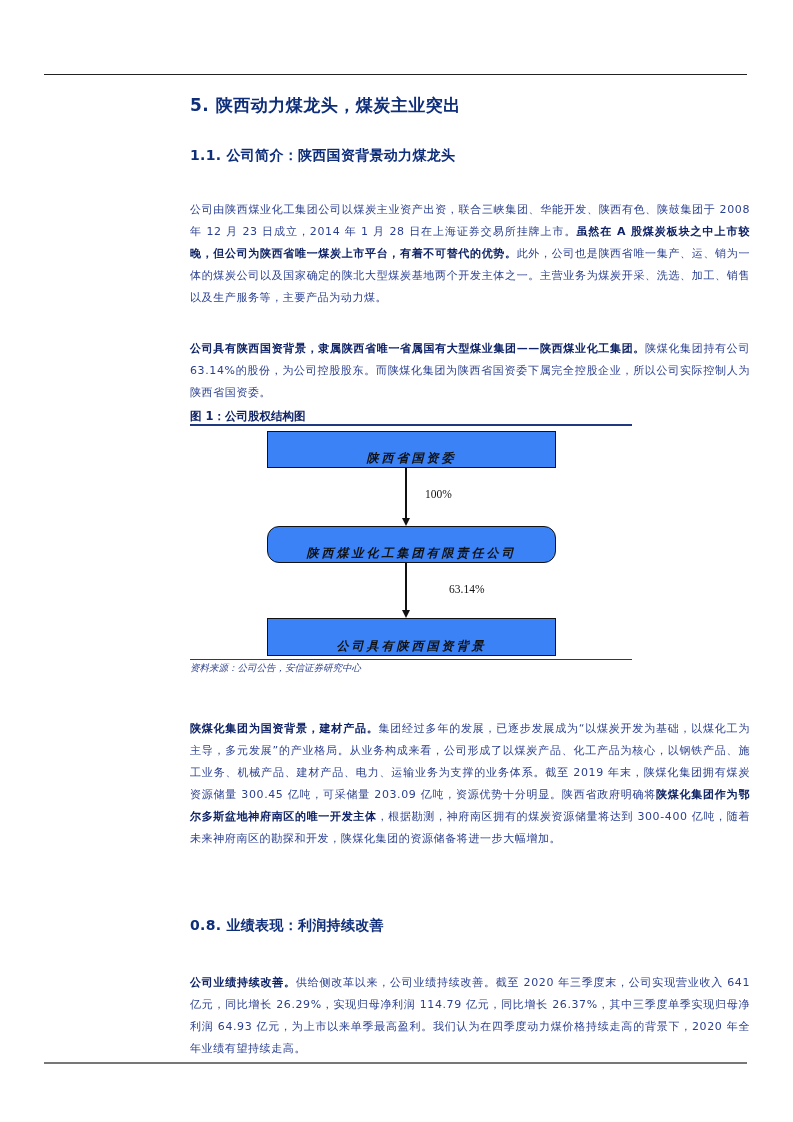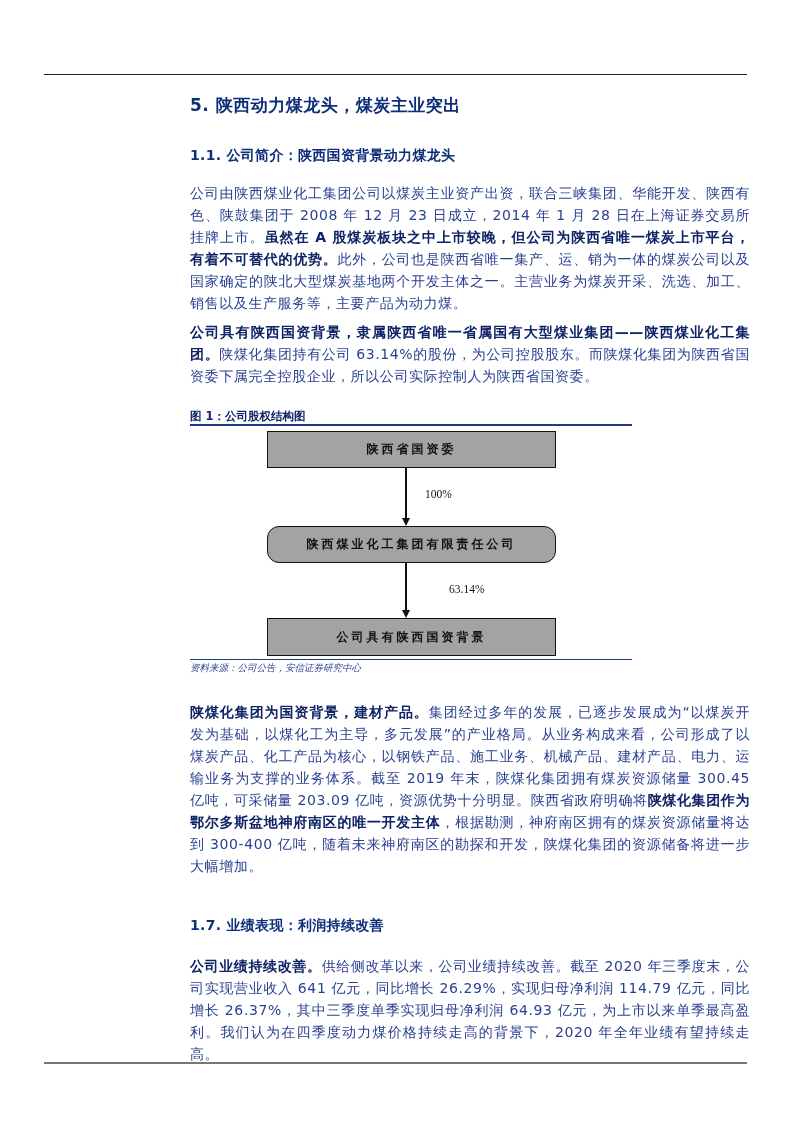--- a/index.html
+++ b/index.html
@@ -3,28 +3,28 @@
 <meta charset="utf-8">
 <style>
   html, body { margin: 0; padding: 0; background: #ffffff; }
   body { width: 793px; height: 1122px; position: relative; overflow: hidden;
          font-family: "DejaVu Sans", "Liberation Sans", sans-serif; }
   .rule-top { position: absolute; left: 44px; top: 74px; width: 703px; height: 1px; background: #222; }
   .rule-bottom { position: absolute; left: 44px; top: 1062px; width: 703px; height: 2px; background: #777; }
   .content { position: absolute; left: 190px; top: 0; width: 560px; }
   .h1 { position: absolute; left: 0; top: 94px; font-size: 17px; font-weight: bold; color: #0f2e7a; letter-spacing: 0.5px; white-space: nowrap; }
   .h2 { position: absolute; left: 0; font-size: 14px; font-weight: bold; color: #0f2e7a; white-space: nowrap; letter-spacing: 0.3px; }
-  .para { position: absolute; left: 0; width: 560px; font-size: 14px; line-height: 22px; color: #2a3f8f; text-align: justify; letter-spacing: 0.6px; }
+  .para { position: absolute; left: 0; width: 560px; font-size: 11px; line-height: 22px; color: #2a3f8f; text-align: justify; letter-spacing: 0.6px; margin-top: 17px; }
   .para b { color: #0f2366; font-weight: bold; }
   .fig-title { position: absolute; left: 0; top: 409px; font-size: 11.5px; font-weight: bold; color: #0f2366; }
   .fig-rule { position: absolute; left: 0; top: 424px; width: 442px; height: 2px; background: #1f3a80; }
   .src-rule { position: absolute; left: 0; top: 659px; width: 442px; height: 1px; background: #1f3a80; }
   .src { position: absolute; left: 0; top: 662px; font-size: 9.5px; font-style: italic; color: #2a3f8f; font-family: "DejaVu Serif", "Liberation Serif", serif; }
-  .box { position: absolute; border: 1.5px solid #111; background: #a3a3a3; display: flex; align-items: center; justify-content: center;
-         font-size: 12px; font-weight: bold; color: #111; letter-spacing: 3px; font-family: "DejaVu Serif", "Liberation Serif", serif; }
+  .box { position: absolute; border: 1.5px solid #111; background: #3b82f6; display: flex; align-items: flex-end; justify-content: center;
+         font-size: 12px; font-weight: bold; color: #111; letter-spacing: 3px; font-family: "DejaVu Serif", "Liberation Serif", serif; font-style: italic; }
   .vline { position: absolute; width: 2px; background: #111; }
   .arrowhead { position: absolute; width: 0; height: 0; border-left: 4px solid transparent; border-right: 4px solid transparent; border-top: 8px solid #111; }
   .pct { position: absolute; font-size: 11.5px; color: #111; font-family: "Liberation Serif", "DejaVu Serif", serif; }
 </style>
 </head>
 <body>
 
 <div class="rule-top"></div>
 
 <div class="content">
@@ -64,21 +64,21 @@
     </div>
   </div>
 
   <div class="src-rule"></div>
   <div class="src">资料来源：公司公告，安信证券研究中心</div>
 
   <div class="para" style="top:701px;">
     <b>陕煤化集团为国资背景，建材产品。</b><span>集团经过多年的发展，已逐步发展成为“以煤炭开发为基础，以煤化工为主导，多元发展”的产业格局。从业务构成来看，公司形成了以煤炭产品、化工产品为核心，以钢铁产品、施工业务、机械产品、建材产品、电力、运输业务为支撑的业务体系。截至 2019 年末，陕煤化集团拥有煤炭资源储量 300.45 亿吨，可采储量 203.09 亿吨，资源优势十分明显。陕西省政府明确将</span><b>陕煤化集团作为鄂尔多斯盆地神府南区的唯一开发主体</b><span>，根据勘测，神府南区拥有的煤炭资源储量将达到 300-400 亿吨，随着未来神府南区的勘探和开发，陕煤化集团的资源储备将进一步大幅增加。</span>
   </div>
 
-  <div class="h2" style="top:917px;">1.7. 业绩表现：利润持续改善</div>
+  <div class="h2" style="top:917px;">0.8. 业绩表现：利润持续改善</div>
 
   <div class="para" style="top:955px;">
     <b>公司业绩持续改善。</b><span>供给侧改革以来，公司业绩持续改善。截至 2020 年三季度末，公司实现营业收入 641 亿元，同比增长 26.29%，实现归母净利润 114.79 亿元，同比增长 26.37%，其中三季度单季实现归母净利润 64.93 亿元，为上市以来单季最高盈利。我们认为在四季度动力煤价格持续走高的背景下，2020 年全年业绩有望持续走高。</span>
   </div>
 
 </div>
 
 <div class="rule-bottom"></div>
 
 </body></html>

